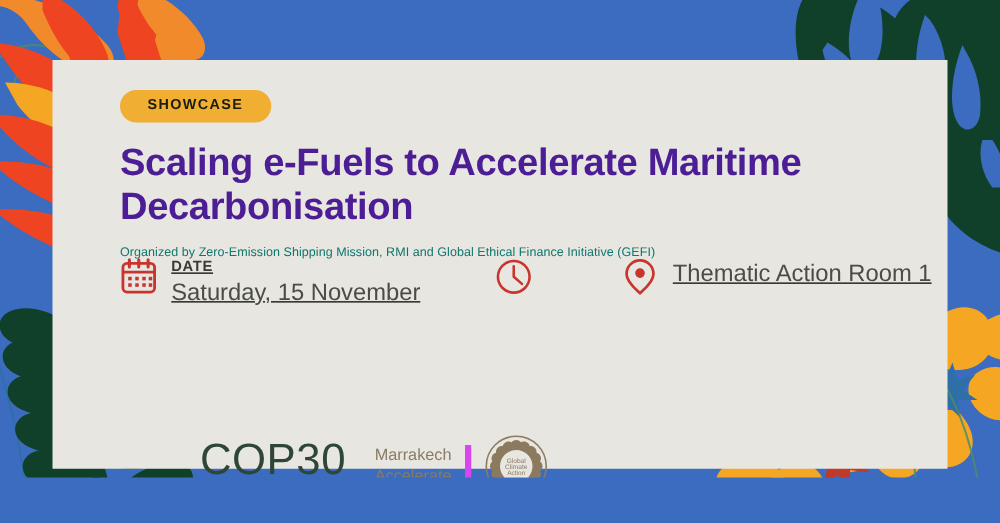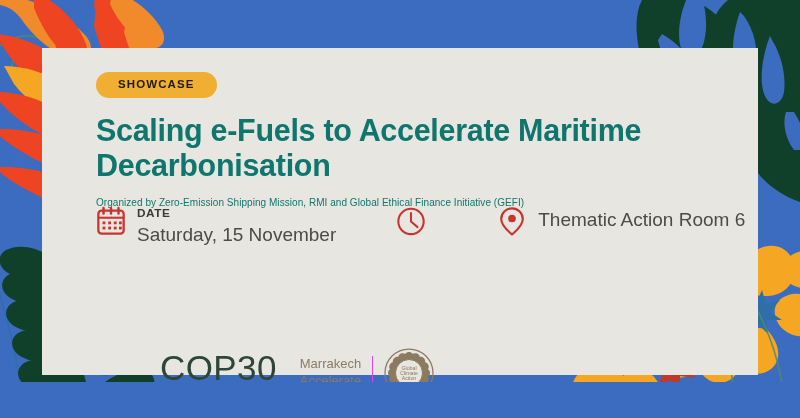--- a/index.html
+++ b/index.html
@@ -51,21 +51,21 @@
     font-size: 11.5px;
     font-weight: bold;
     letter-spacing: 1.1px;
     padding: 7px 22px 7px 22px;
     border-radius: 999px;
     line-height: 1;
   }
   
   #title {
     margin: 15px 0 0 0;
-    color: #0f766e;
+    color: #4c1d95;
     font-size: 30.5px;
     font-weight: bold;
     line-height: 1.16;
     letter-spacing: -0.3px;
     max-width: 620px;
   }
   #subtitle {
     margin: 13px 0 0 0;
     color: #0f766e;
     font-size: 10px;
@@ -84,21 +84,21 @@
     display: flex;
     align-items: flex-start;
   }
   .detail-icon {
     flex: 0 0 auto;
     width: 30px;
     height: 32px;
     margin-right: 11px;
     display: block;
   }
-  .detail-text { padding-top: 1px; }
+  .detail-text { padding-top: 1px; text-decoration: underline; }
   .detail-label {
     color: #3B3B32;
     font-size: 11.8px;
     font-weight: bold;
     letter-spacing: 0.55px;
     line-height: 1.25;
   }
   .detail-value {
     color: #4B4C43;
     font-size: 19px;
@@ -141,21 +141,21 @@
   #mp-block {
     display: flex;
     align-items: center;
     margin-left: 23px;
   }
   #mp-text {
     font-size: 13px;
     color: #8A7B62;
     line-height: 1.28;
     padding-right: 11px;
-    border-right: 1px solid #d946ef;
+    border-right: 5px solid #d946ef;
   }
   #gca-seal { margin-left: 11px; display: block; }
 </style>
 </head>
 <body>
 
 <div id="poster">
 
   <svg class="deco-layer" viewBox="0 0 800 418" preserveAspectRatio="none">
     <rect x="0" y="0" width="800" height="418" fill="#3C6CBF"></rect>
@@ -304,21 +304,21 @@
           <path d="M16 7.5 L16 16.5 L23 22.5" fill="none" stroke="#C9342E" stroke-width="2.2" stroke-linecap="round" stroke-linejoin="round"></path>
         </svg>
       </div>
 
       <div class="detail" style="margin-left:60px">
         <svg class="detail-icon" viewBox="0 0 32 32">
           <path d="M16 2.5 C9.6 2.5 4.5 7.6 4.5 14 C4.5 21 13 27.5 16 30.5 C19 27.5 27.5 21 27.5 14 C27.5 7.6 22.4 2.5 16 2.5 Z" fill="none" stroke="#C9342E" stroke-width="2.3" stroke-linejoin="round"></path>
           <circle cx="16" cy="13.3" r="4.1" fill="#C9342E"></circle>
         </svg>
         <div class="detail-text">
-          <div class="detail-value">Thematic Action Room 6</div>
+          <div class="detail-value">Thematic Action Room 1</div>
         </div>
       </div>
     </div>
 
     <div id="logos">
 
       <div id="cop-logo">
         <div id="cop-cop30">COP30</div>
         <div id="cop-belem">BELÉM 2025</div>
       </div>

